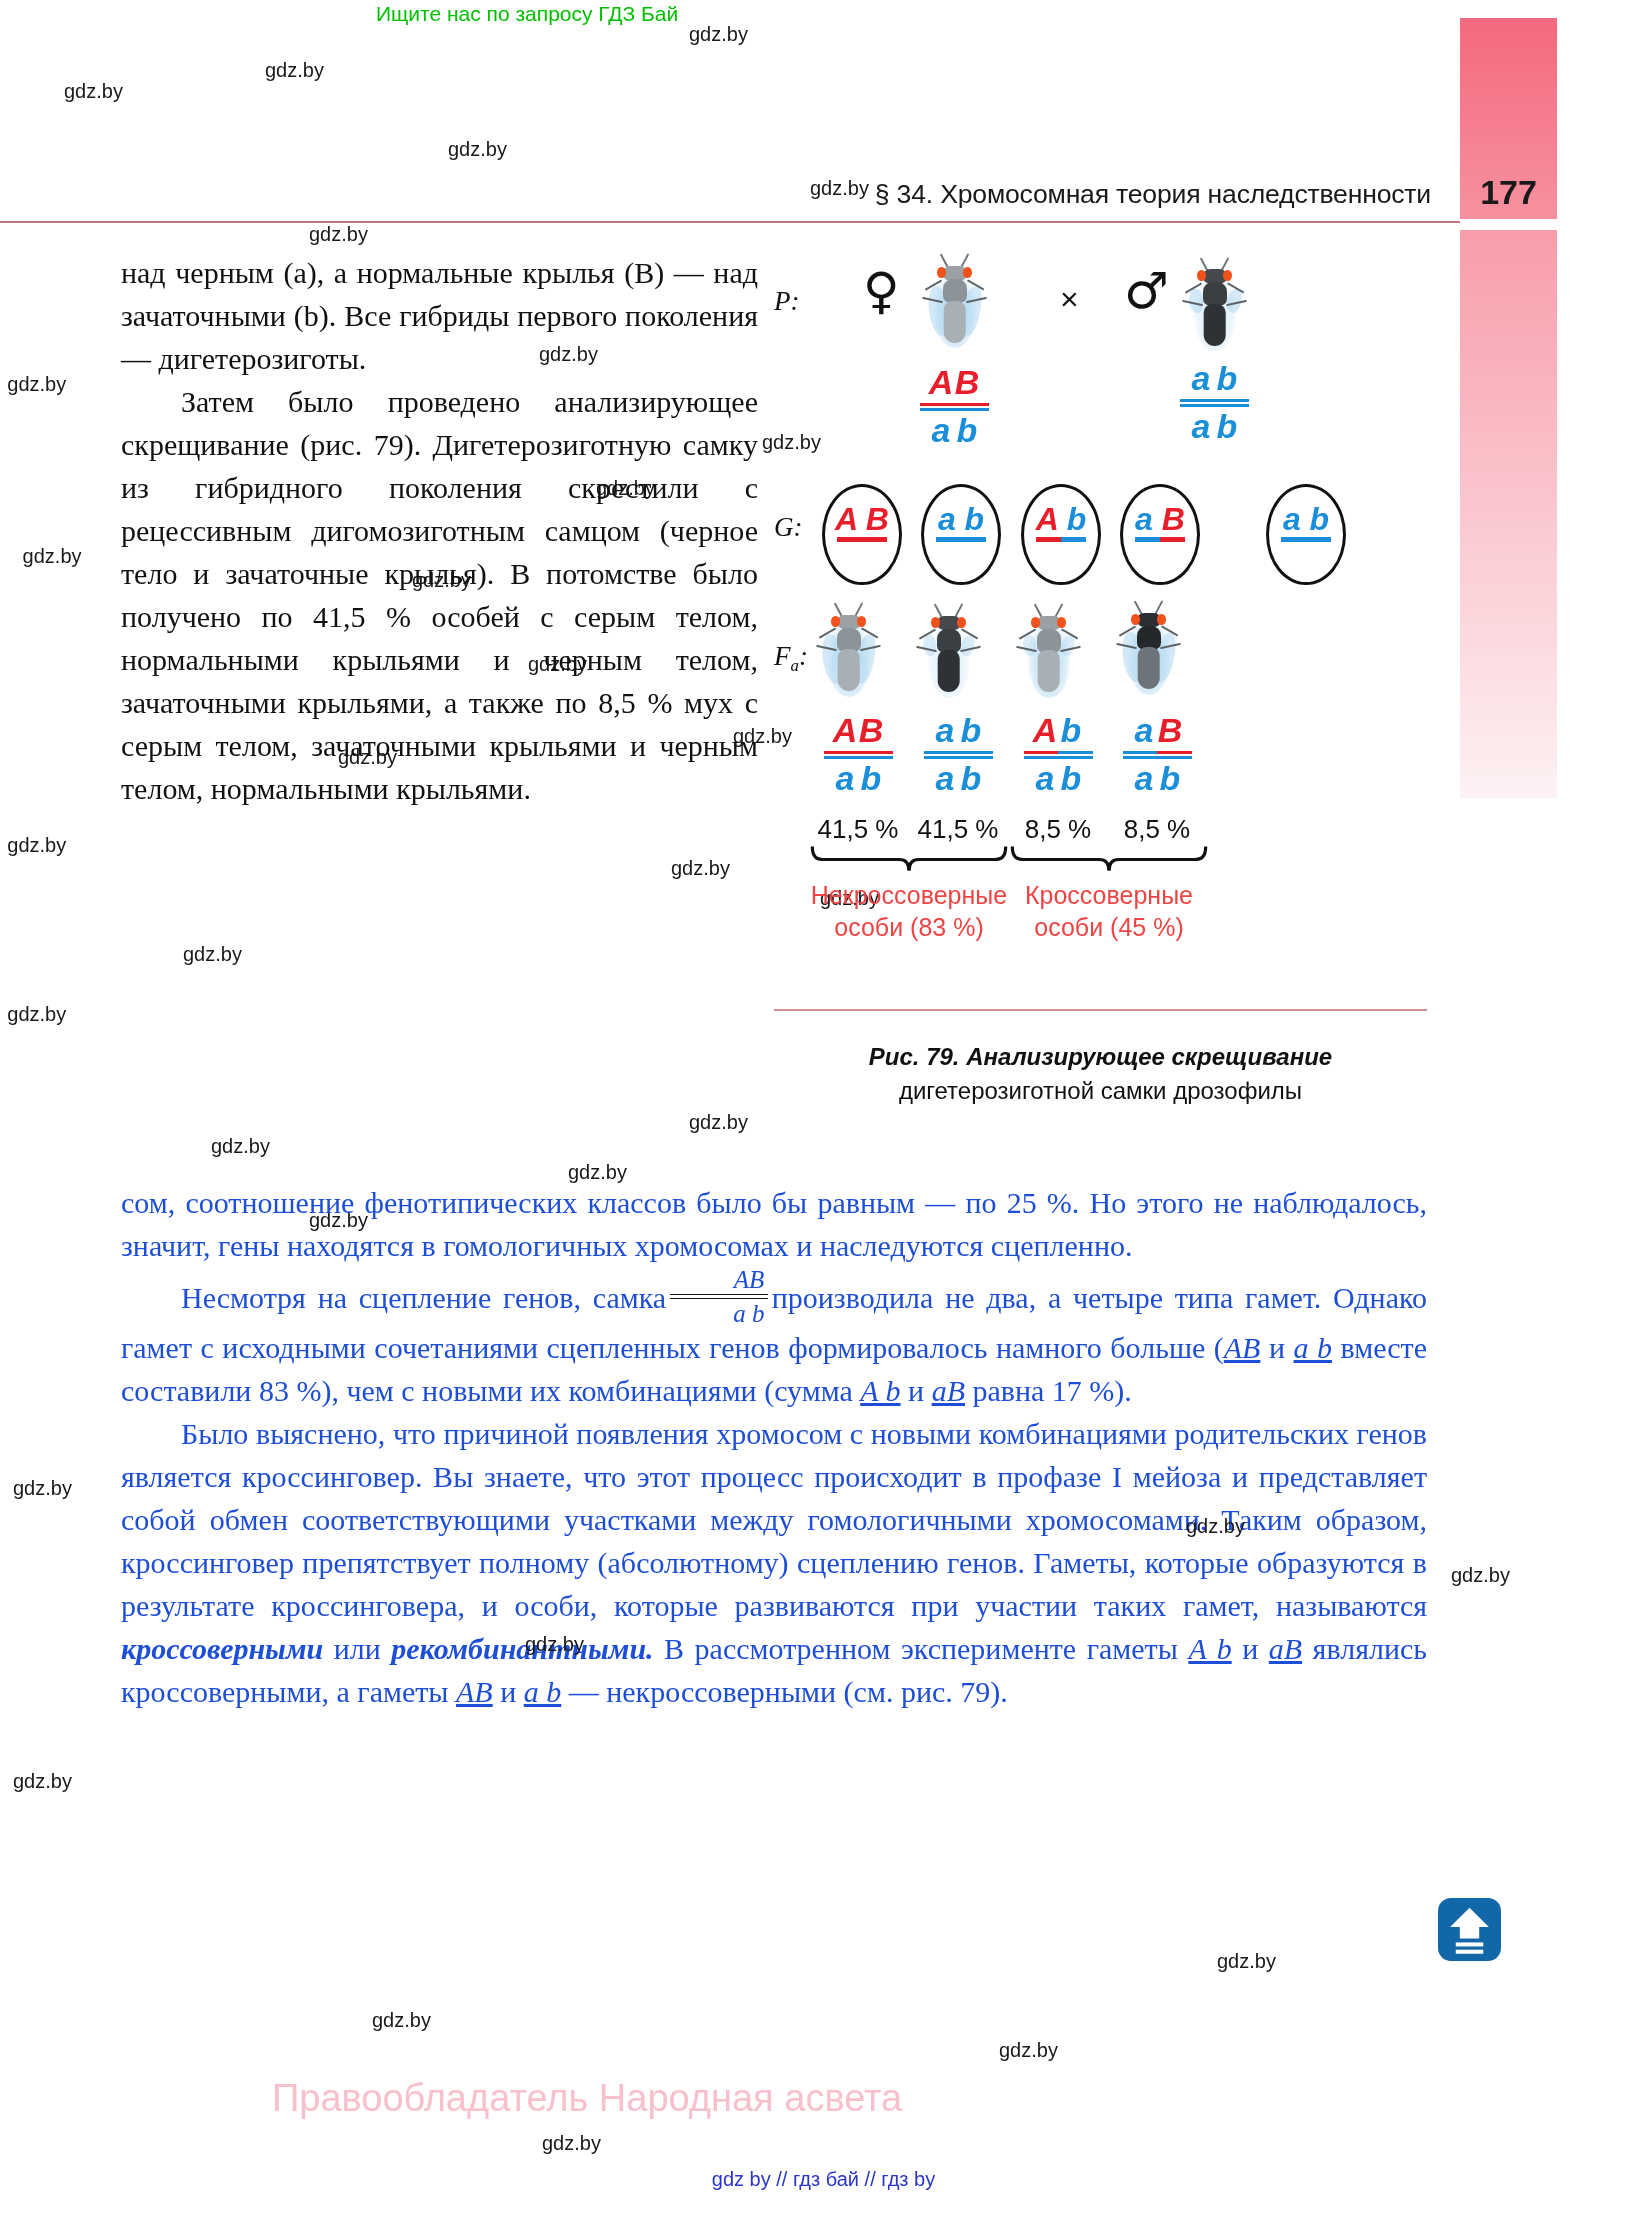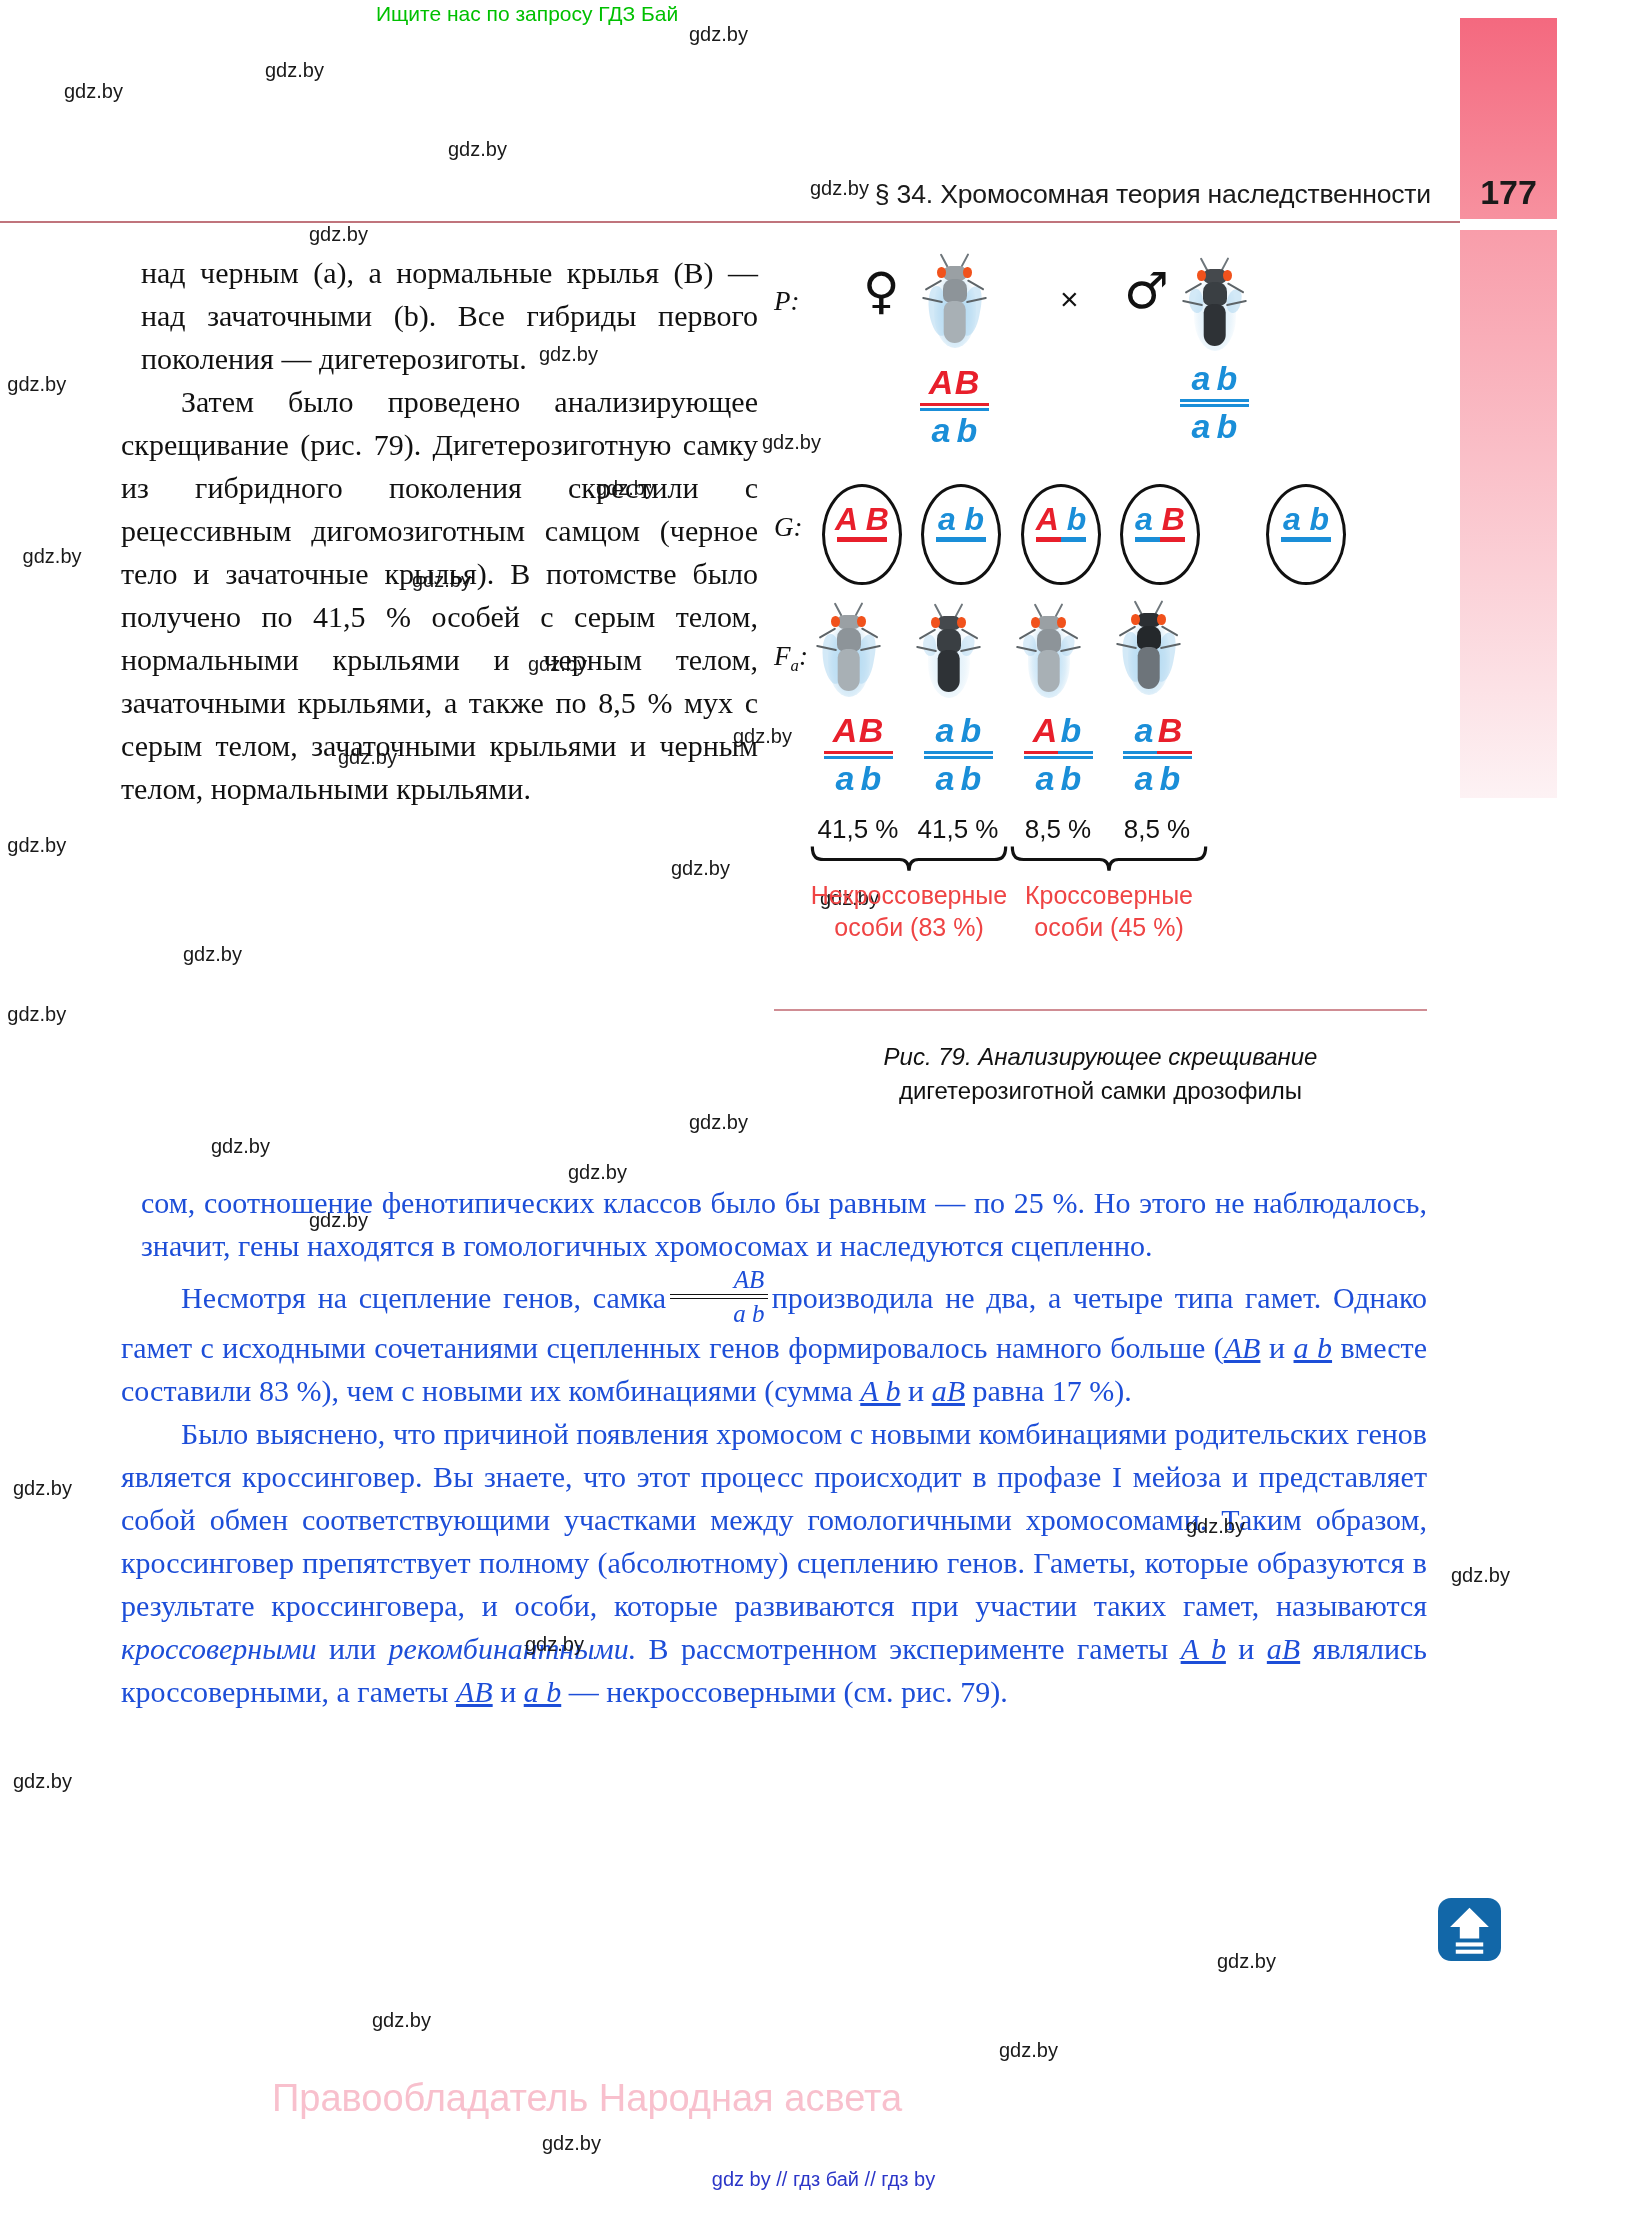--- a/index.html
+++ b/index.html
@@ -29,22 +29,22 @@
      background:linear-gradient(180deg,#f89daa 0%,#fdf2f4 100%);}
   .pagenum{position:absolute;left:1460px;top:173px;width:97px;text-align:center;
      font-family:"Liberation Sans",sans-serif;font-weight:bold;font-size:34px;color:#1a1a1a;}
 
   
   .col-left{position:absolute;left:121px;top:251px;width:637px;
      font-size:30px;line-height:43px;color:#111;text-align:justify;}
   .full-text{position:absolute;left:121px;top:1181px;width:1306px;
      font-size:30px;line-height:43px;color:#1d4ed8;text-align:justify;}
   .p{margin:0 0 0 0;text-indent:60px;}
-  .p.noind{text-indent:0;margin-left:20px;}
-  .it{font-style:italic;}
+  .p.noind{text-indent:0;}
+  .it{font-style:italic;font-weight:bold;}
   .bd{font-weight:normal;}
   .ul-it{font-style:italic;text-decoration:underline;}
 
   
   .frac{display:inline-block;vertical-align:-0.55em;text-align:center;
         font-style:italic;font-size:25px;line-height:1.02;margin:0 4px;}
   .frac .num{display:block;padding:0 3.2px;}
   .frac .bar{display:block;border-top:1.6px solid #111;border-bottom:1.6px solid #111;
              height:3.2px;margin:1.6px 0;}
   .frac .den{display:block;padding:0 3.2px;}

